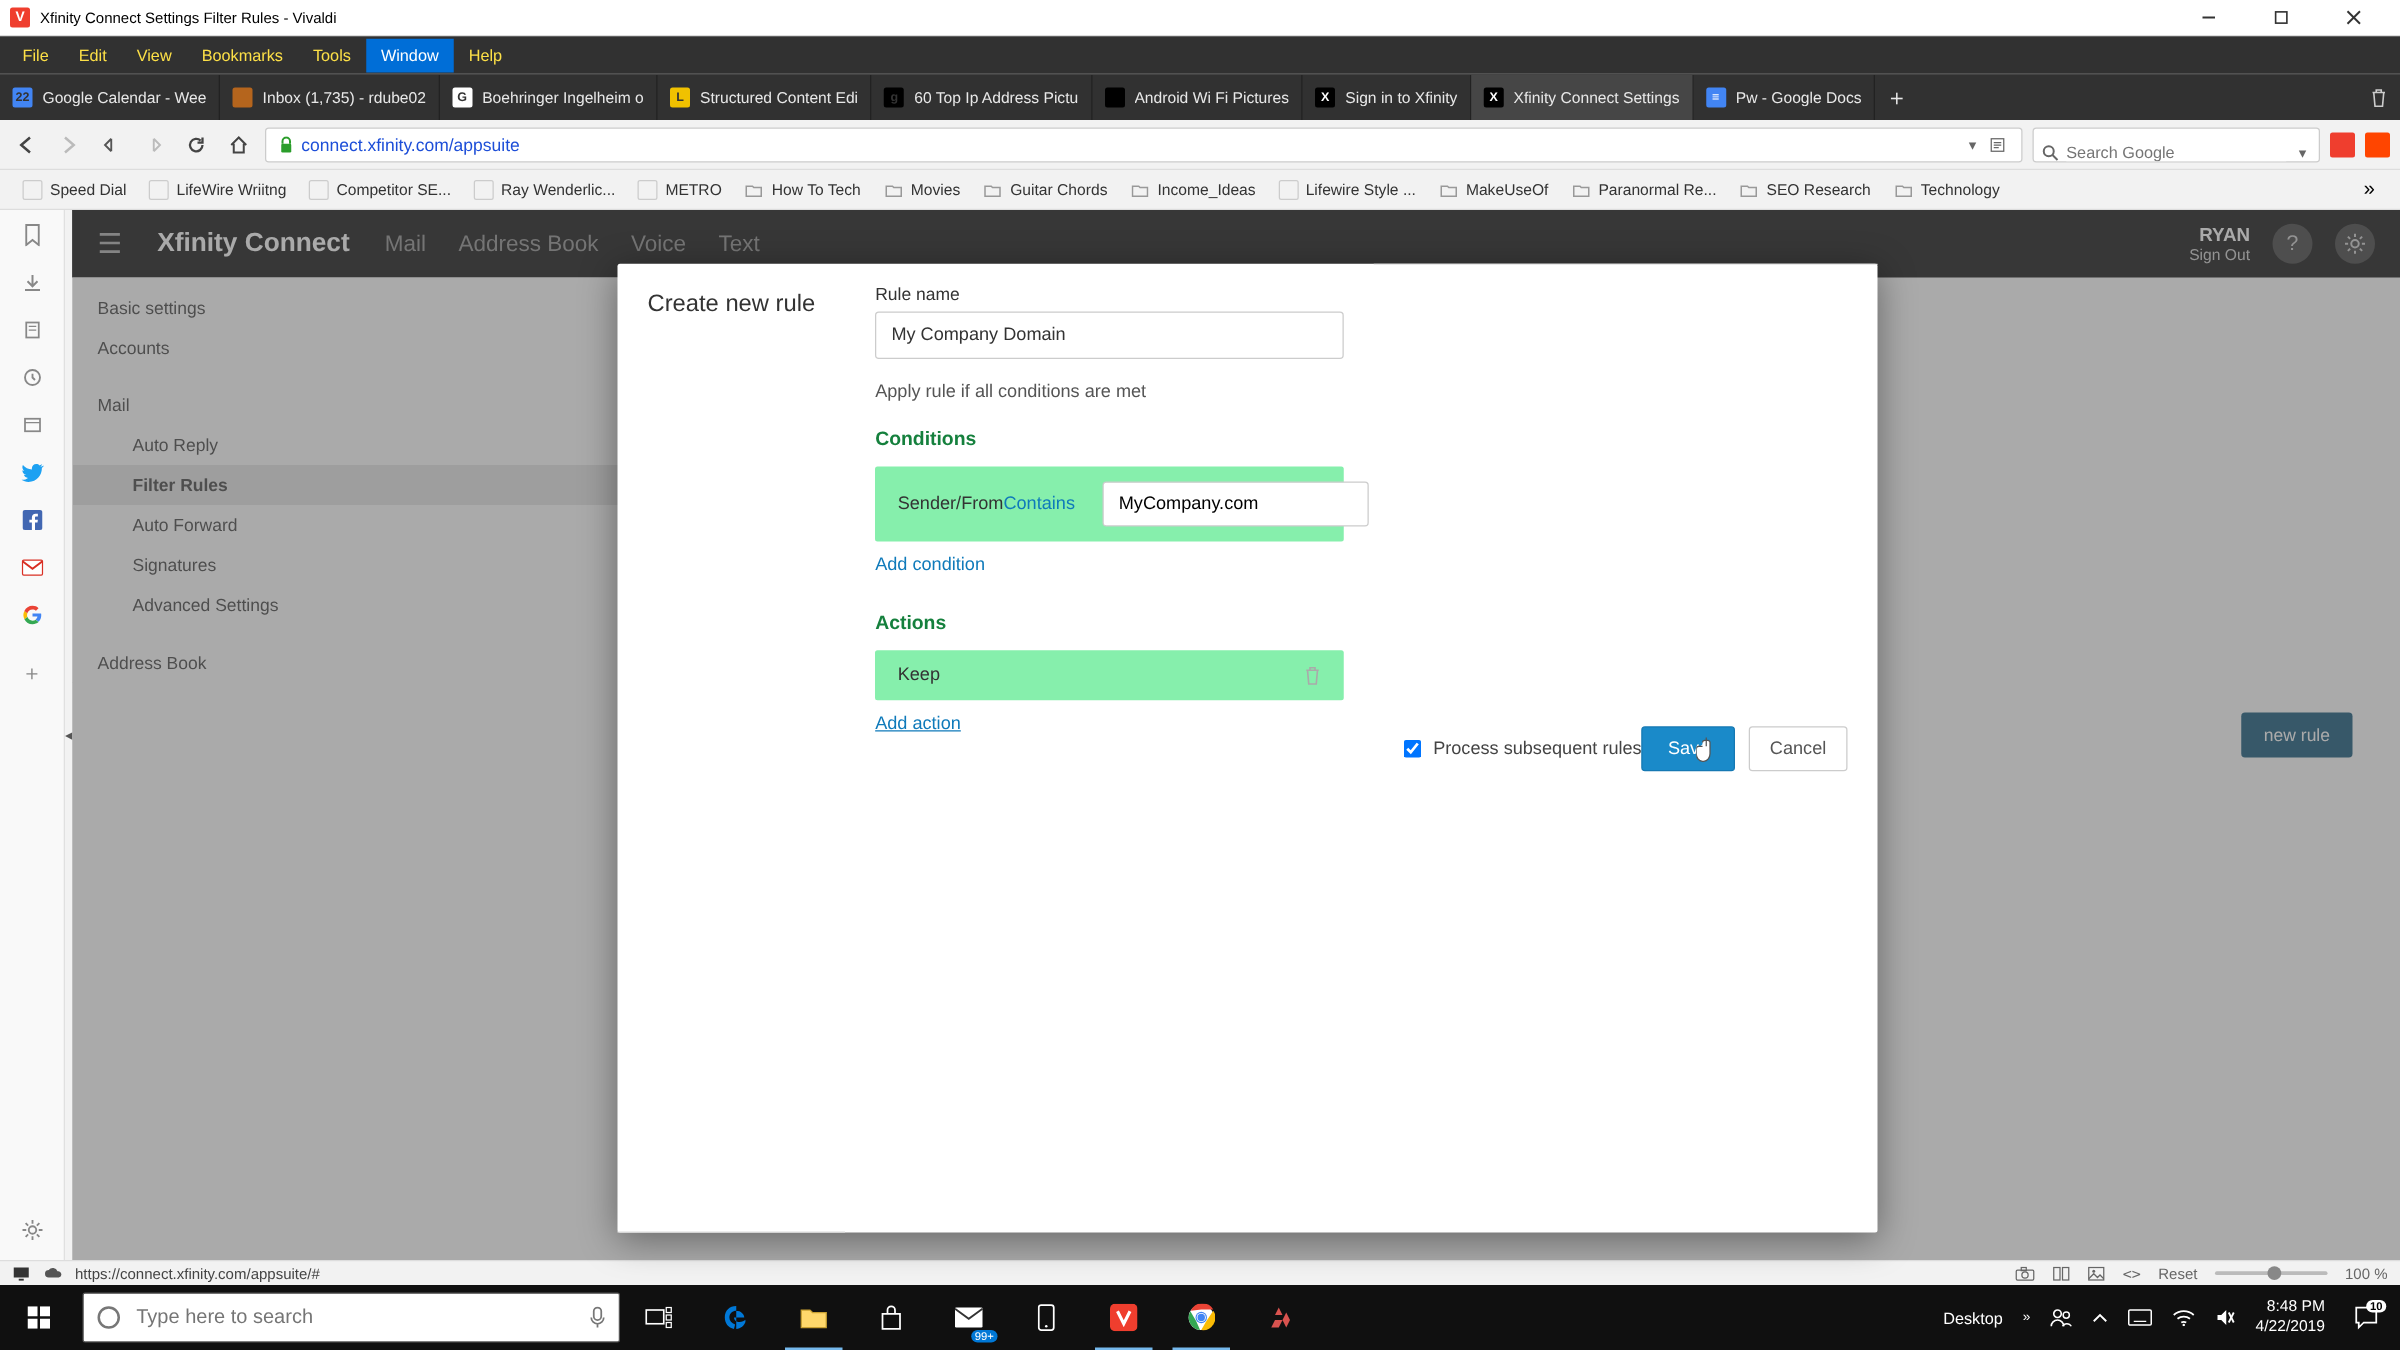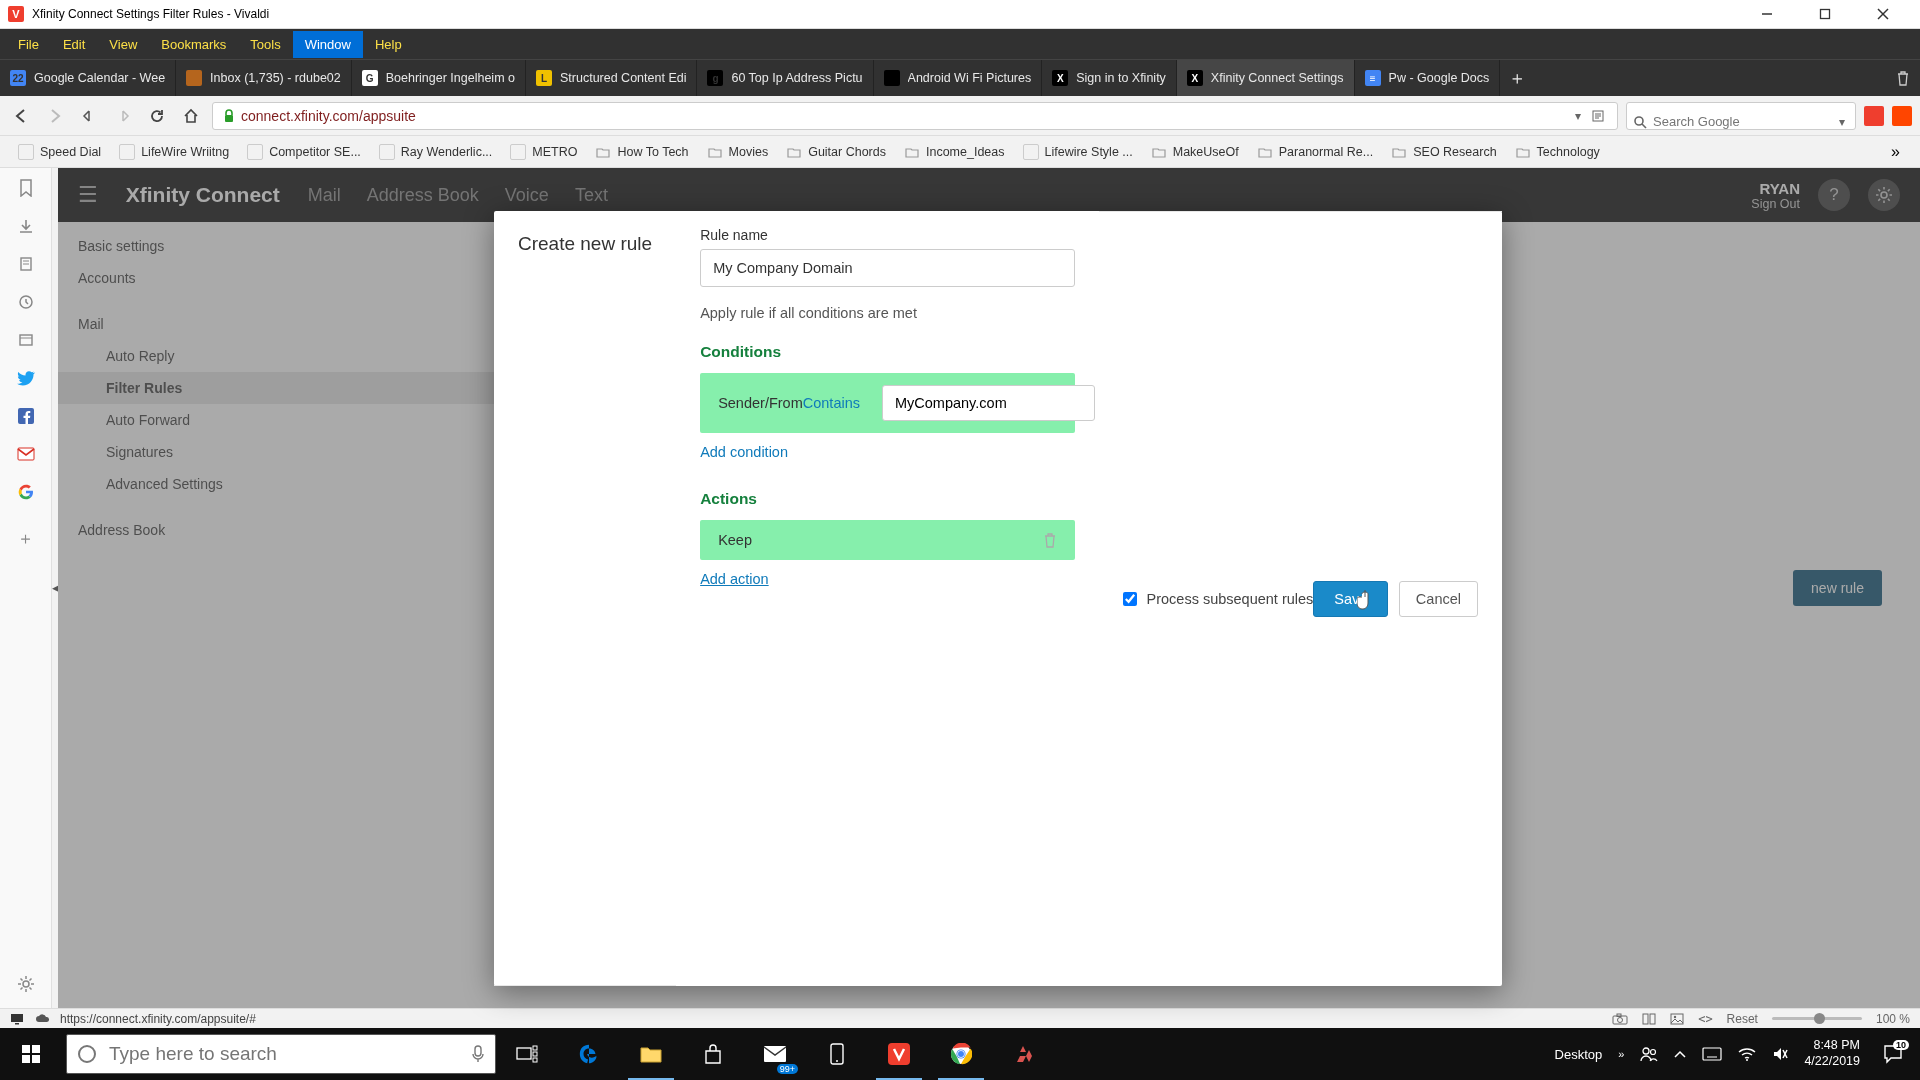--- a/index.html
+++ b/index.html
@@ -25,21 +25,21 @@
 .tab-text { white-space: nowrap; overflow: hidden; text-overflow: ellipsis; max-width: 155px; }
 .newtab { width: 34px; display: flex; align-items: center; justify-content: center; color: #e8e8e8; font-size: 18px; }
 .trash-tab { width: 34px; display: flex; align-items: center; justify-content: center; color: #e8e8e8; font-size: 14px; margin-left: auto; }
 
 
 .addr-row { height: 40px; background: #f2f2f2; display: flex; align-items: center; padding: 0 8px; gap: 8px; border-bottom: 1px solid #ddd; }
 .nav-btn { width: 26px; height: 26px; display: flex; align-items: center; justify-content: center; color: #555; font-size: 16px; }
 .nav-btn.disabled { color: #bbb; }
 .lock-icon { color: #2a9d2a; font-size: 13px; padding-left:10px;}
 .url-box { flex: 1; display: flex; align-items: center; background: #fff; border: 1px solid #ccc; height: 28px; border-radius: 3px; }
-.url-text { flex: 1; font-size: 14px; color: #7f1d1d; padding-left: 6px; }
+.url-text { flex: 1; font-size: 14px; color: #1d4ed8; padding-left: 6px; }
 .url-ctrl { width: 26px; text-align: center; color: #666; font-size: 12px; }
 .search-box { width: 230px; display: flex; align-items: flex-end; background: #fff; border: 1px solid #ccc; height: 28px; border-radius: 3px; }
 .search-icon { padding: 0 6px; color: #666; font-size: 13px; }
 .search-input { flex: 1; border: none; outline: none; font-size: 13px; color: #888; }
 .addr-icon-sq { width: 20px; height: 20px; border-radius: 2px; }
 
 
 .bm-bar { height: 32px; background: #f2f2f2; display: flex; align-items: center; padding: 0 10px; gap: 2px; border-bottom: 1px solid #ddd; }
 .bm { display: flex; align-items: center; padding: 4px 8px; font-size: 12.5px; color: #333; gap: 6px; cursor:pointer;}
 .bm-icon { width: 16px; height: 16px; border-radius: 2px; border:1px solid #ccc; display:flex; align-items:center; justify-content:center; font-size:10px; color:#888;}
@@ -101,21 +101,21 @@
 .statusbar { height: 20px; background: #f2f2f2; display: flex; align-items: center; padding: 0 10px; font-size: 12px; color: #444; border-top: 1px solid #ddd; }
 .status-left { display: flex; align-items: center; gap: 10px; }
 .status-right { margin-left: auto; display: flex; align-items: center; gap: 14px; color: #666; }
 .zoom-slider { width: 90px; height: 3px; background: #bbb; position: relative; border-radius: 2px; }
 .zoom-thumb { position: absolute; left: 42px; top: -4px; width: 11px; height: 11px; background: #888; border-radius: 50%; }
 
 
 .taskbar { height: 52px; background: #101010; display: flex; align-items: center; color: #fff; }
 .start { width: 62px; height: 100%; display: flex; align-items: center; justify-content: center; font-size: 18px; }
 .search-win { display: flex; align-items: center; background: #202020; height: 40px; width: 430px; border-radius: 2px; padding: 0 10px; gap: 12px; margin-left:4px; border:1px solid #555;background:#fff;color:#666;}
-.search-win input { flex: 1; background: transparent; border: none; outline: none; color: #666; font-size: 19px; }
+.search-win input { flex: 1; background: transparent; border: none; outline: none; color: #666; font-size: 16px; }
 .tb-icons { display: flex; align-items: center; height: 100%; }
 .tb-ic { width: 62px; height: 100%; display: flex; align-items: center; justify-content: center; font-size: 20px; color: #fff; position: relative; }
 .tb-ic.active::after { content:""; position:absolute; bottom:0; left:8px; right:8px; height:2px; background:#76b9ed; }
 .tray { margin-left: auto; display: flex; align-items: center; gap: 16px; padding-right: 10px; font-size: 13px; }
 .tray-ic { font-size: 15px; color:#fff;}
 .clock { text-align: right; line-height: 1.25; font-size: 12.5px; }
 .notif { width: 34px; height: 34px; display:flex;align-items:center;justify-content:center;position:relative;}
 .notif-badge{position:absolute;top:3px;right:1px;background:#fff;color:#000;font-size:9px;border-radius:7px;padding:0 3px;font-weight:bold;}
 
 svg { display: block; }

